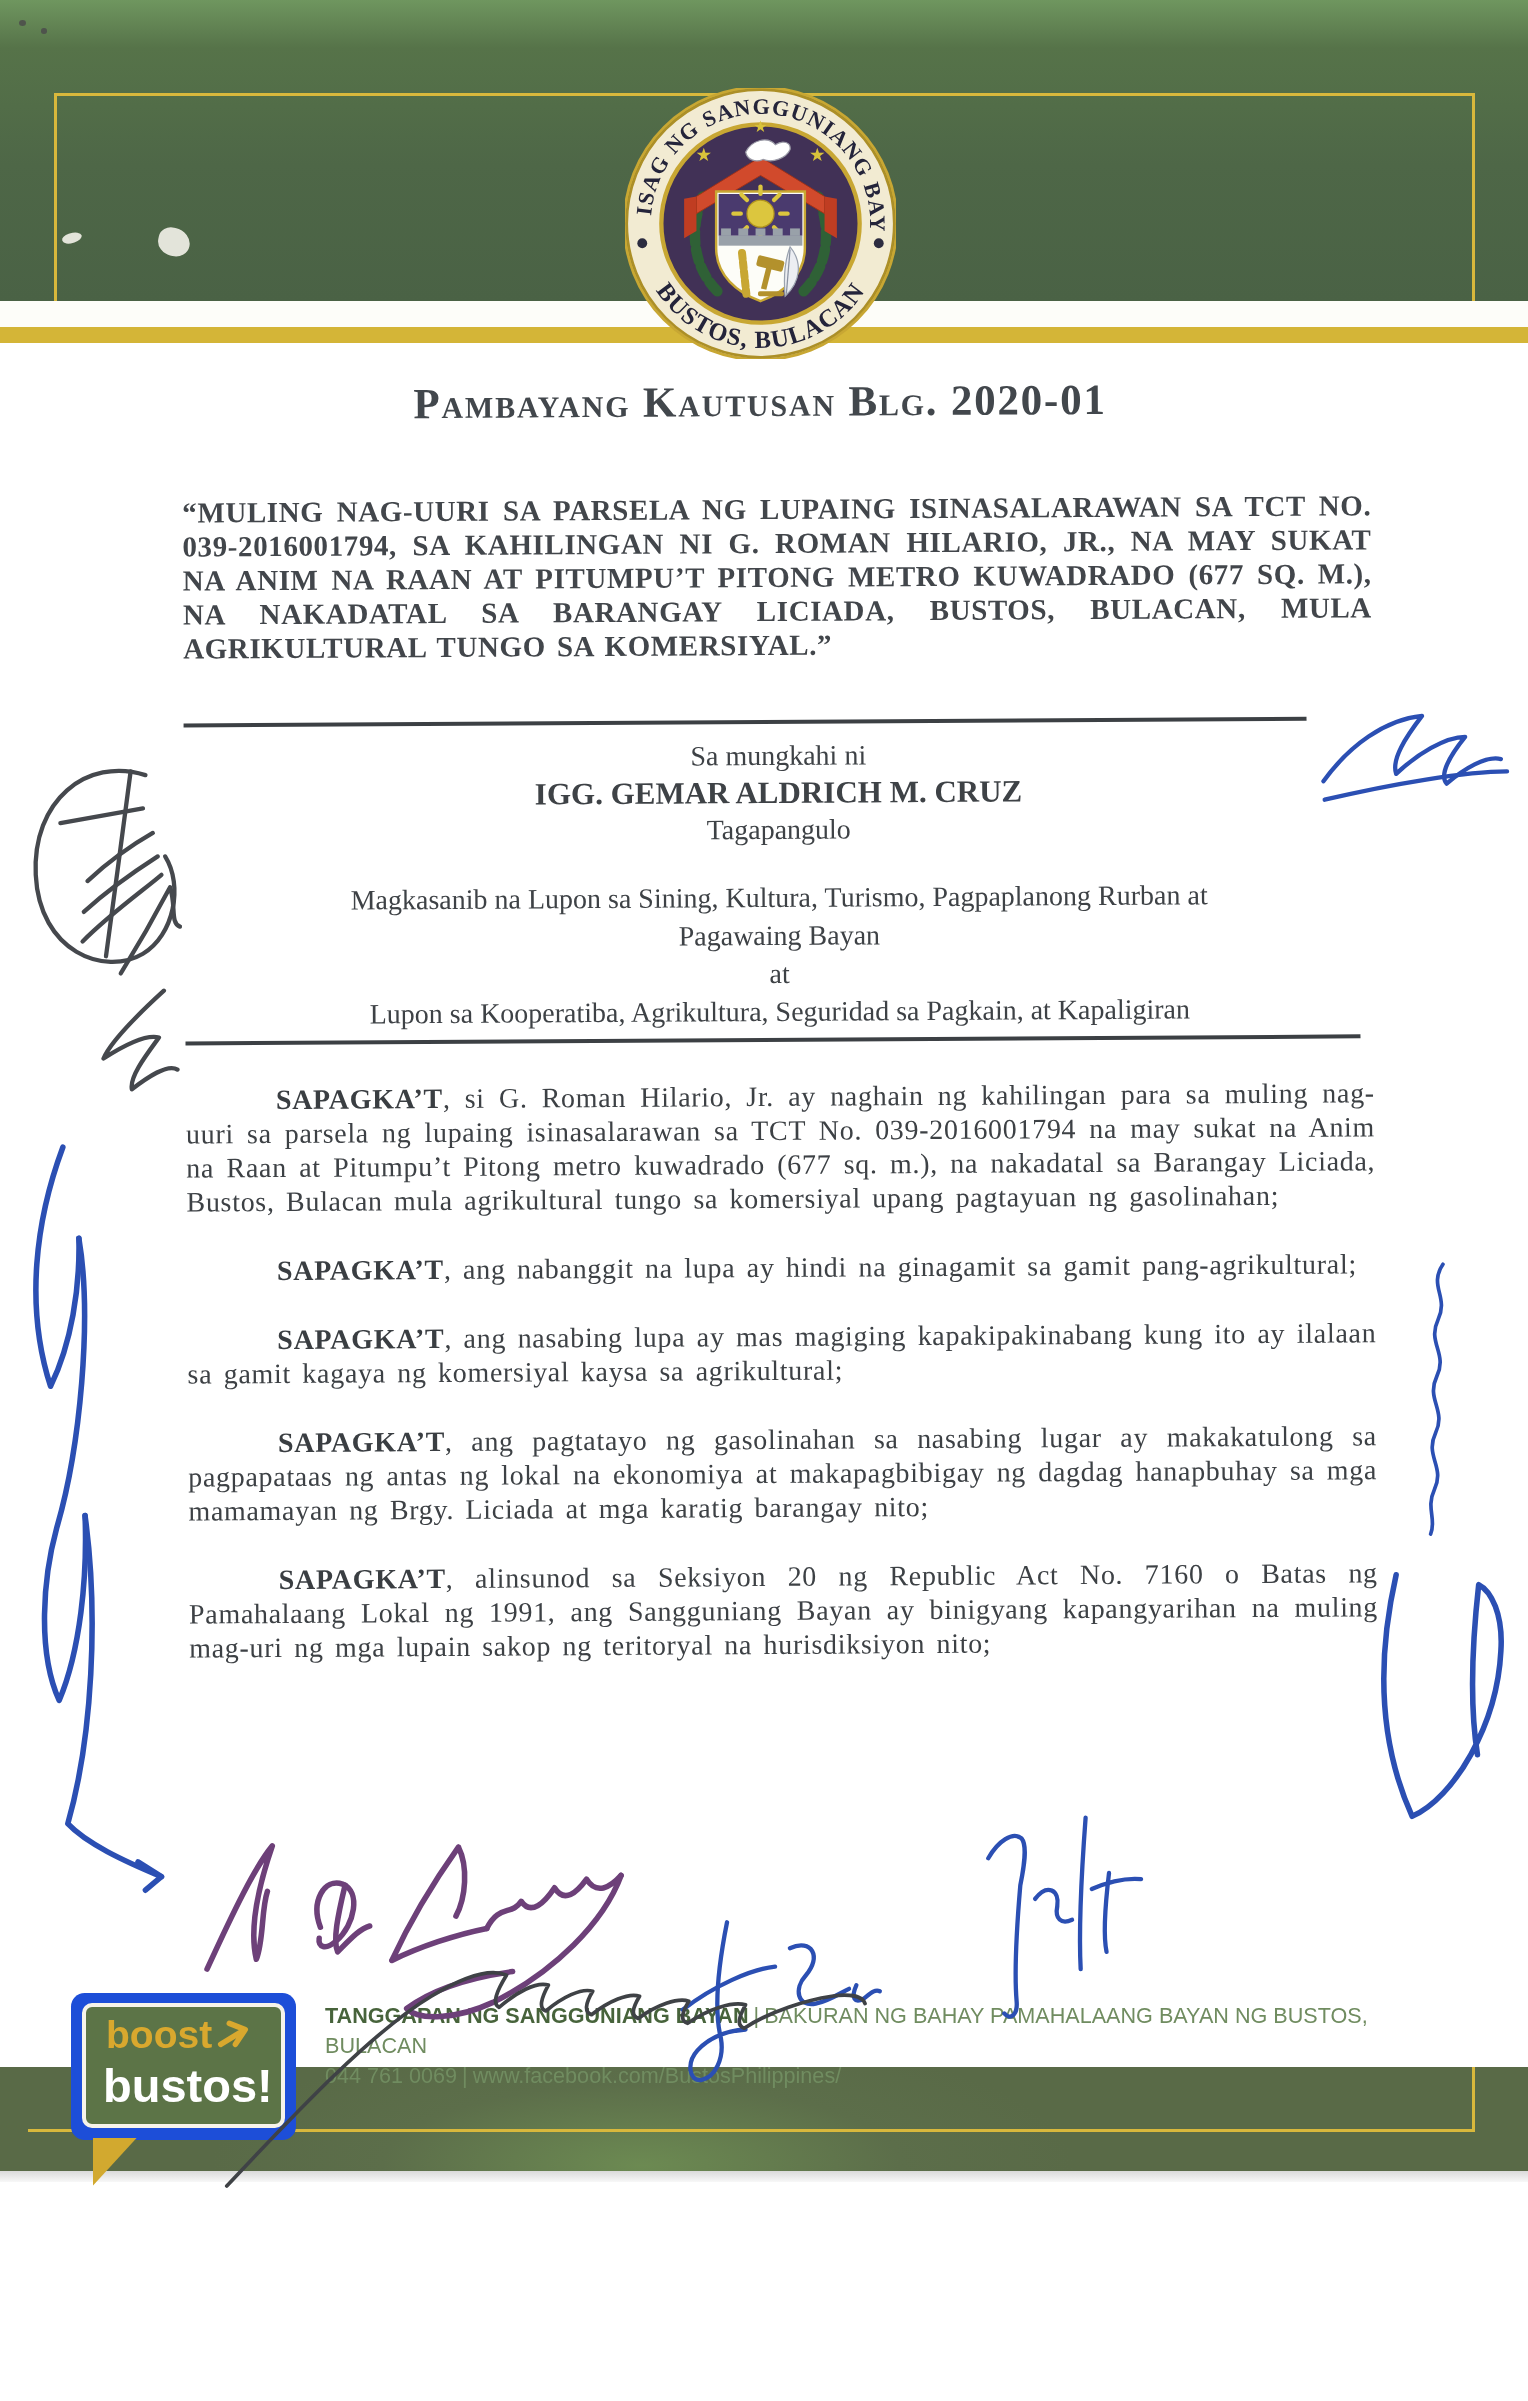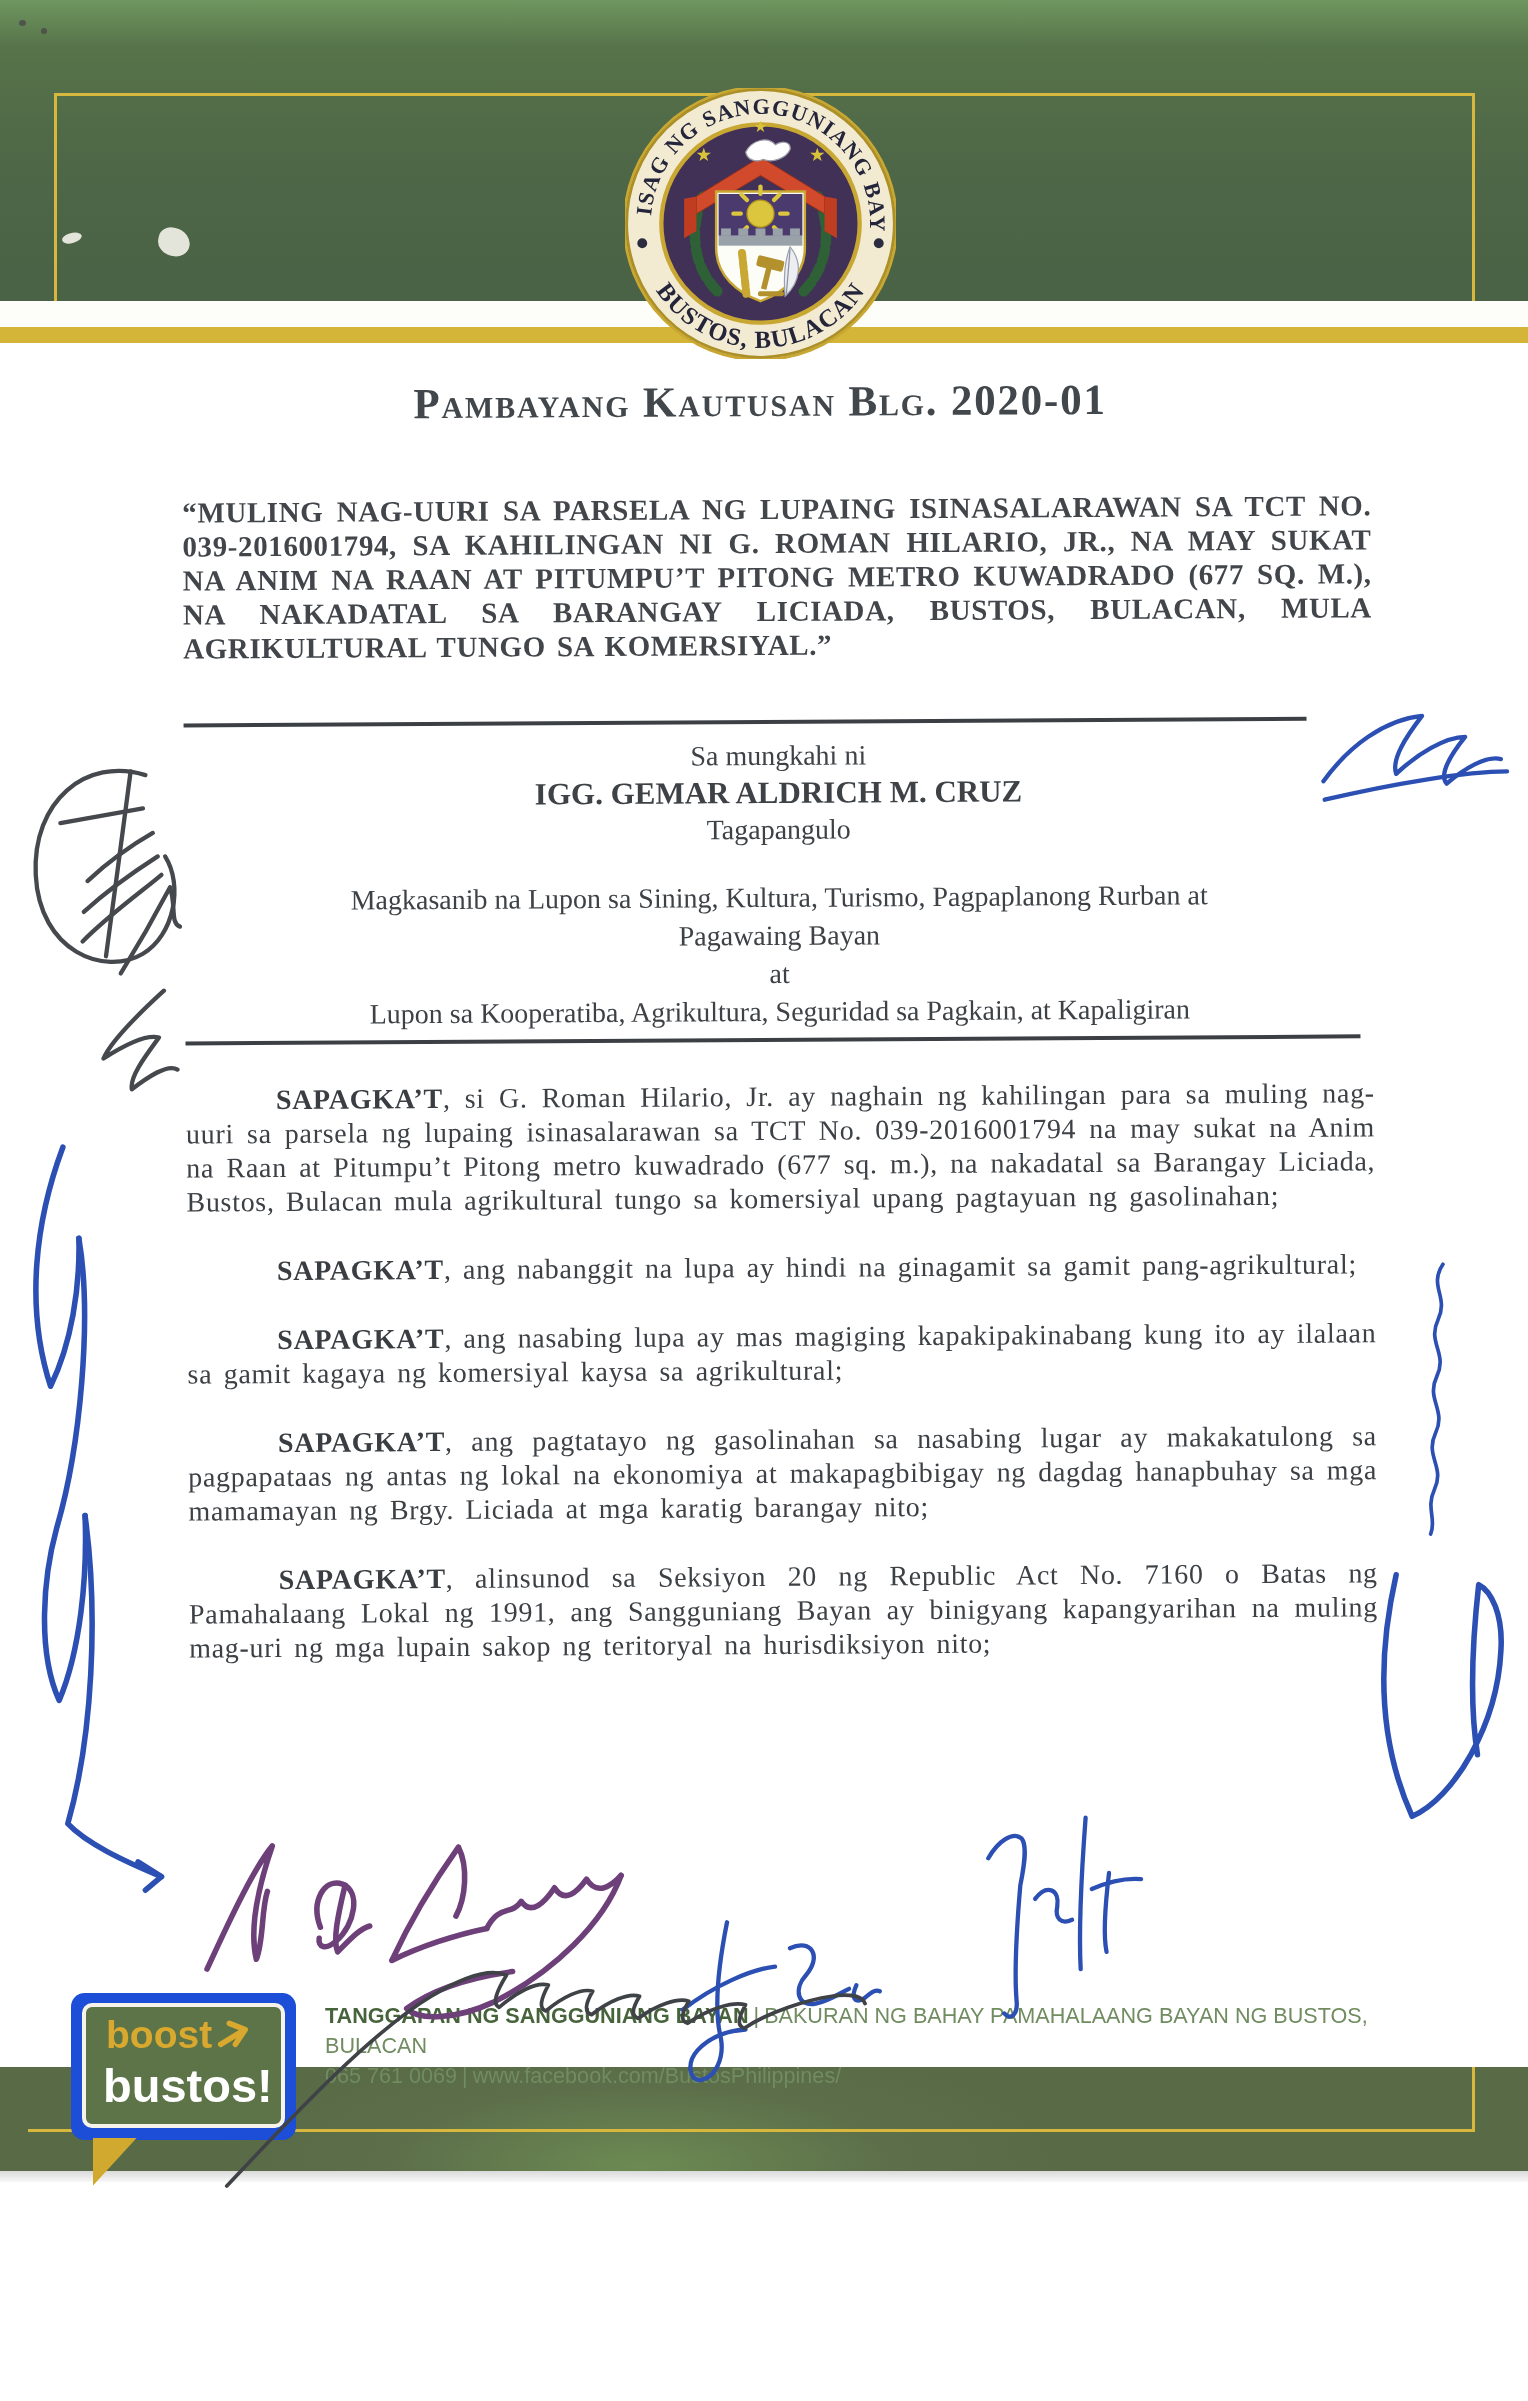--- a/index.html
+++ b/index.html
@@ -221,21 +221,21 @@
       </svg>
       <div class="logo-word2">bustos!</div>
     </div>
   </div>
 
   <div class="footer-text">
     <div class="footer-line1">
       <span class="office">TANGGAPAN NG SANGGUNIANG BAYAN</span><span class="footer-sep">|</span><span>BAKURAN NG BAHAY PAMAHALAANG BAYAN NG BUSTOS, BULACAN</span>
     </div>
     <div class="footer-line2">
-      <span>065 761 0069</span><span class="footer-sep">|</span><span>www.facebook.com/BustosPhilippines/</span>
+      <span>044 761 0069</span><span class="footer-sep">|</span><span>www.facebook.com/BustosPhilippines/</span>
     </div>
   </div>
 
   <svg id="signatures" width="1528" height="2401" viewBox="0 0 2480 3897">
     <g fill="none" stroke-linecap="round" stroke-linejoin="round">
 
       <g stroke="#45484d" stroke-width="7">
         <path d="M236,1258 C140,1228 52,1300 58,1420 C64,1545 170,1585 232,1548 C282,1518 298,1438 268,1390"></path>
         <path d="M212,1252 C200,1340 185,1460 172,1552"></path>
         <path d="M98,1336 L232,1312"></path>

